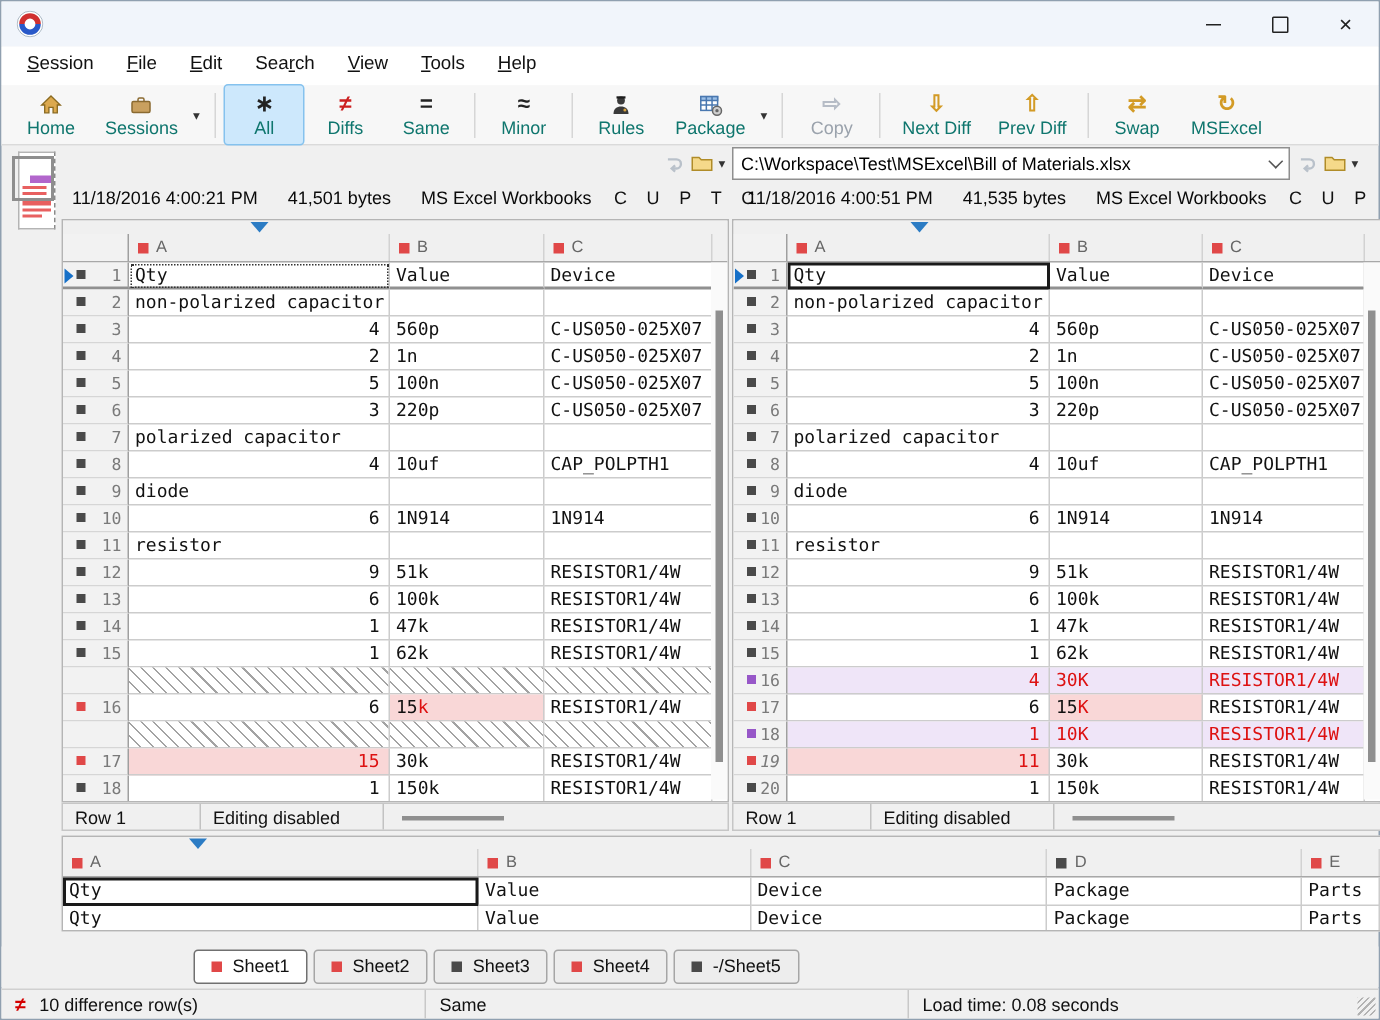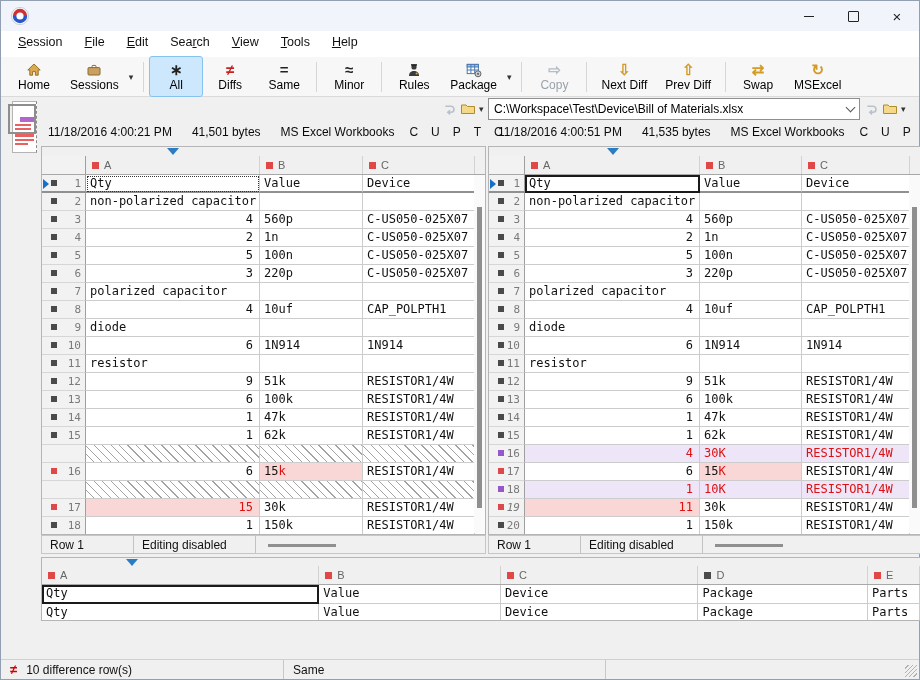--- a/index.html
+++ b/index.html
@@ -23,21 +23,21 @@
   .menubar{position:absolute;top:30px;left:0;right:0;height:26px;background:#fff;
            display:flex;align-items:flex-start;padding-left:6px;box-sizing:border-box}
   .menu-item{padding:4px 11px;font-size:12.5px;color:#111}
   .menu-item .u{text-decoration:underline}
 
   
   .toolbar{position:absolute;top:56px;left:0;right:0;height:40px;background:#f7f7f7;
            border-bottom:1px solid #dadada;display:flex;align-items:center;padding-left:6px;box-sizing:border-box}
   .tb-btn{display:flex;flex-direction:column;align-items:center;justify-content:center;
           min-width:36px;height:36px;padding:1px 8px 2px;border:1px solid transparent;border-radius:3px}
-  .tb-btn .tb-label{font-size:12px;line-height:13px;color:#000000;white-space:nowrap}
+  .tb-btn .tb-label{font-size:12px;line-height:13px;color:#0f766e;white-space:nowrap}
   .tb-btn.active{background:#cde8fc;border-color:#85c2ee}
   .tb-btn.disabled .tb-label{color:#9aa2ac}
   .icon{height:18px;display:flex;align-items:center;justify-content:center}
   .icon svg{display:block}
   .gi{font-weight:bold;font-size:15px;line-height:18px}
   .g-gold{color:#d39b26}.g-red{color:#cc1f1f}.g-black{color:#222}.g-gray{color:#b6bcc6}
   .tb-dd{font-size:9px;color:#333;padding:0 5px 0 1px;align-self:center}
   .tb-sep{width:1px;height:30px;background:#d6d6d6;margin:0 5px}
 
   
@@ -266,21 +266,21 @@
           </svg>
       </span>
       <span class="icon">
         <svg viewBox="0 0 16 16" width="16" height="16">
             <path d="M1.5 4 H6 L7.5 5.5 H14.5 V12.5 H1.5 Z" fill="#f5d98a" stroke="#b08c28"></path>
           </svg>
       </span>
       <span class="mini-dd">▾</span>
     </div>
     <div class="combo" style="left:487px;width:372px">
-      <span class="combo-text">C:\Workspace\Test\Device\Bill of Materials.xlsx</span>
+      <span class="combo-text">C:\Workspace\Test\MSExcel\Bill of Materials.xlsx</span>
       <span class="combo-arrow">
           <span class="chev"></span>
         </span>
     </div>
     <div class="path-icons" style="left:863px">
       <span class="icon">
         <svg viewBox="0 0 16 16" width="15" height="15">
             <path d="M3.5 4.5 H9.5 A3.2 3.2 0 0 1 9.5 11 H6.8" fill="none" stroke="#b9c1ca" stroke-width="1.7"></path>
             <path d="M8.6 8.8 L6.2 11 L8.6 13.2" fill="none" stroke="#b9c1ca" stroke-width="1.7"></path>
           </svg>
@@ -789,25 +789,50 @@
         <div class="g-row" style="height: 19px;">
           <div class="g-cell" style="width: 278px;">Qty</div>
           <div class="g-cell" style="width: 182px;">Value</div>
           <div class="g-cell" style="width: 198px;">Device</div>
           <div class="g-cell" style="width: 170px;">Package</div>
           <div class="g-cell" style="width: 52px;">Parts</div>
         </div>
       </div>
     </div>
 
+  <div class="tabsbar">
+      <div class="sheet-tab active">
+        <span class="sq sq-diff"></span>
+        <span>Sheet1</span>
+      </div>
+      <div class="sheet-tab">
+        <span class="sq sq-diff"></span>
+        <span>Sheet2</span>
+      </div>
+      <div class="sheet-tab">
+        <span class="sq sq-same"></span>
+        <span>Sheet3</span>
+      </div>
+      <div class="sheet-tab">
+        <span class="sq sq-diff"></span>
+        <span>Sheet4</span>
+      </div>
+      <div class="sheet-tab">
+        <span class="sq sq-same"></span>
+        <span>-/Sheet5</span>
+      </div>
+    </div>
 
   <div class="statusbar">
     <span class="sb-sec sb-1">
       <span class="neq">≠</span>
       <span>10 difference row(s)</span>
     </span>
     <span class="sb-sec sb-2">
       <span>Same</span>
     </span>
+    <span class="sb-sec sb-3">
+      <span>Load time: 0.08 seconds</span>
+    </span>
     <span class="grip"></span>
   </div>
 
 </div>
 
 </body></html>

